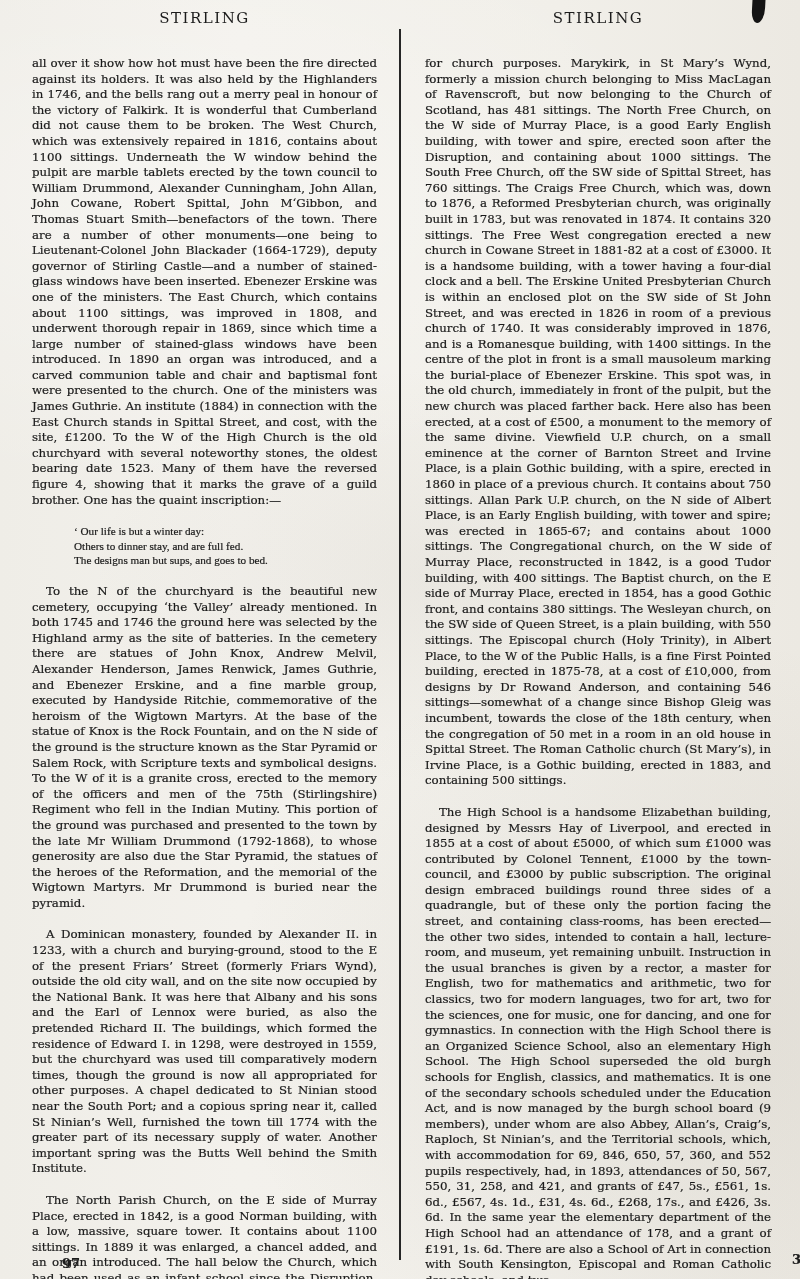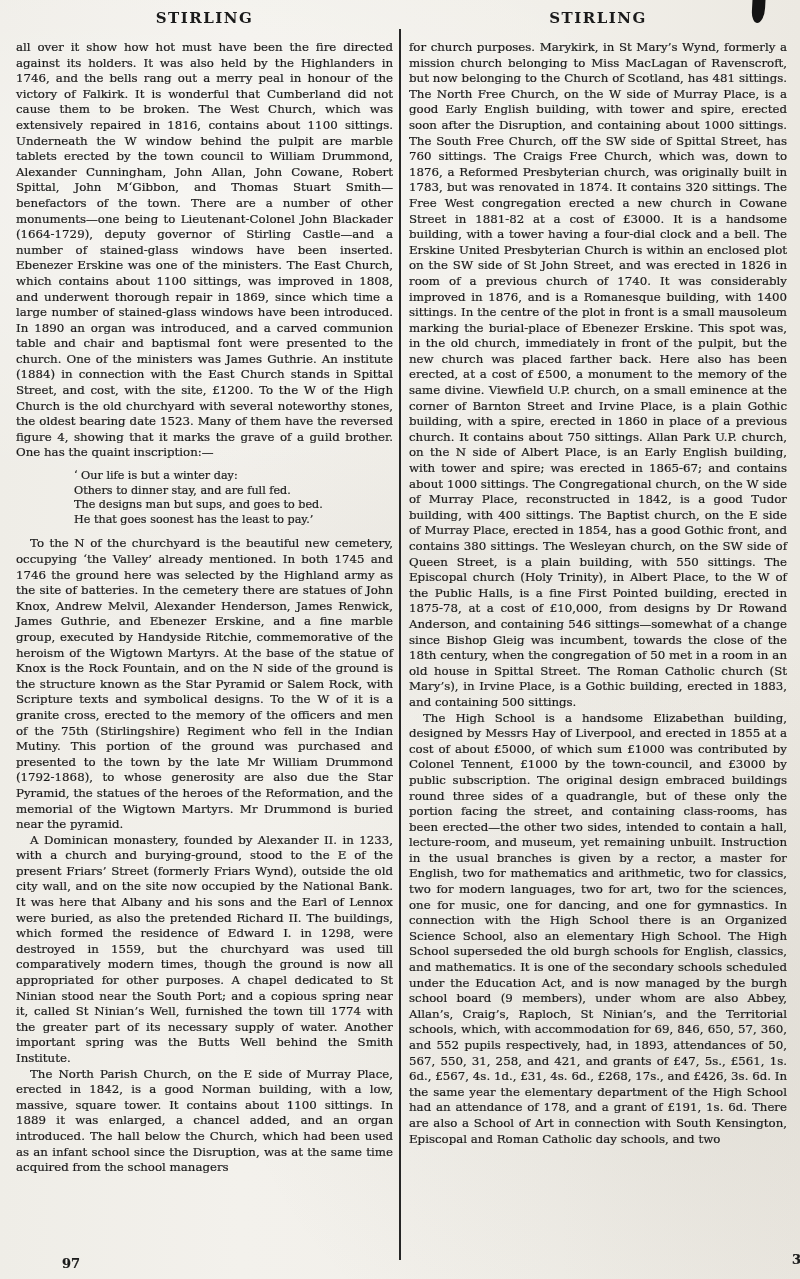--- a/index.html
+++ b/index.html
@@ -11,43 +11,44 @@
       radial-gradient(ellipse 900px 500px at 20% 15%, rgba(255,255,255,0.35), rgba(255,255,255,0) 60%),
       radial-gradient(ellipse 700px 600px at 85% 80%, rgba(120,110,95,0.10), rgba(120,110,95,0) 65%),
       radial-gradient(ellipse 500px 300px at 55% 45%, rgba(130,120,105,0.07), rgba(130,120,105,0) 70%),
       linear-gradient(90deg,#efede7 0%,#f3f1ec 30%,#f1efe9 70%,#ece9e2 100%);
     overflow:hidden;
     font-family:"DejaVu Serif","Liberation Serif",serif;
     color:#1b1b1b;
   }
   .running-head{
     position:absolute;top:9px;height:20px;
-    font-size:15px;font-weight:bold;letter-spacing:1.5px;
+    font-size:15px;font-weight:normal;letter-spacing:1.5px;
     text-align:center;
   }
   .head-left{left:16px;width:377px;}
   .head-right{left:409px;width:378px;}
   .divider{
     position:absolute;left:399px;top:29px;width:2px;height:1231px;
     background:#262626;
   }
   .col{
     position:absolute;top:40px;
     font-size:11.8px;line-height:15.6px;
     text-align:justify;
     -webkit-text-stroke:0.2px #1b1b1b;
   }
   .col-left{left:16px;width:377px;}
   .col-right{left:409px;width:378px;}
-  .col p{margin:0;padding:0;}
+  .col p{margin:16px;padding:0;}
   .col p.indent{text-indent:14px;}
   .poem{
     margin:8px 0 9px 58px;
     font-size:11.2px;line-height:14.6px;
     text-align:left;
+    font-family:Liberation Serif, serif;
   }
   .poem div{white-space:nowrap;}
   .page-number{
     position:absolute;
     font-size:13px;font-weight:bold;
     -webkit-text-stroke:0.2px #1b1b1b;
   }
   .pn-left{left:62px;top:1256px;}
   .pn-right{left:792px;top:1252px;}
   .ink-blotch{
@@ -68,21 +69,20 @@
   <div class="ink-blotch"></div>
 
   <div class="divider"></div>
 
   <div class="col col-left">
     <p>all over it show how hot must have been the fire directed against its holders.  It was also held by the Highlanders in 1746, and the bells rang out a merry peal in honour of the victory of Falkirk.  It is wonderful that Cumberland did not cause them to be broken.  The West Church, which was extensively repaired in 1816, contains about 1100 sittings.  Underneath the W window behind the pulpit are marble tablets erected by the town council to William Drummond, Alexander Cunningham, John Allan, John Cowane, Robert Spittal, John M‘Gibbon, and Thomas Stuart Smith—benefactors of the town. There are a number of other monuments—one being to Lieutenant-Colonel John Blackader (1664-1729), deputy governor of Stirling Castle—and a number of stained-glass windows have been inserted.  Ebenezer Erskine was one of the ministers.  The East Church, which contains about 1100 sittings, was improved in 1808, and underwent thorough repair in 1869, since which time a large number of stained-glass windows have been introduced. In 1890 an organ was introduced, and a carved communion table and chair and baptismal font were presented to the church.  One of the ministers was James Guthrie.  An institute (1884) in connection with the East Church stands in Spittal Street, and cost, with the site, £1200.  To the W of the High Church is the old churchyard with several noteworthy stones, the oldest bearing date 1523.  Many of them have the reversed figure 4, showing that it marks the grave of a guild brother.  One has the quaint inscription:—</p>
     <div class="poem">
       <div>‘ Our life is but a winter day:</div>
       <div>Others to dinner stay, and are full fed.</div>
       <div>The designs man but sups, and goes to bed.</div>
-      <div>He that goes soonest has the least to pay.’</div>
     </div>
     <p class="indent">To the N of the churchyard is the beautiful new cemetery, occupying ‘the Valley’ already mentioned. In both 1745 and 1746 the ground here was selected by the Highland army as the site of batteries.  In the cemetery there are statues of John Knox, Andrew Melvil, Alexander Henderson, James Renwick, James Guthrie, and Ebenezer Erskine, and a fine marble group, executed by Handyside Ritchie, commemorative of the heroism of the Wigtown Martyrs.  At the base of the statue of Knox is the Rock Fountain, and on the N side of the ground is the structure known as the Star Pyramid or Salem Rock, with Scripture texts and symbolical designs.  To the W of it is a granite cross, erected to the memory of the officers and men of the 75th (Stirlingshire) Regiment who fell in the Indian Mutiny.  This portion of the ground was purchased and presented to the town by the late Mr William Drummond (1792-1868), to whose generosity are also due the Star Pyramid, the statues of the heroes of the Reformation, and the memorial of the Wigtown Martyrs.  Mr Drummond is buried near the pyramid.</p>
     <p class="indent">A Dominican monastery, founded by Alexander II. in 1233, with a church and burying-ground, stood to the E of the present Friars’ Street (formerly Friars Wynd), outside the old city wall, and on the site now occupied by the National Bank.  It was here that Albany and his sons and the Earl of Lennox were buried, as also the pretended Richard II.  The buildings, which formed the residence of Edward I. in 1298, were destroyed in 1559, but the churchyard was used till comparatively modern times, though the ground is now all appropriated for other purposes.  A chapel dedicated to St Ninian stood near the South Port; and a copious spring near it, called St Ninian’s Well, furnished the town till 1774 with the greater part of its necessary supply of water.  Another important spring was the Butts Well behind the Smith Institute.</p>
     <p class="indent">The North Parish Church, on the E side of Murray Place, erected in 1842, is a good Norman building, with a low, massive, square tower.  It contains about 1100 sittings.  In 1889 it was enlarged, a chancel added, and an organ introduced.  The hall below the Church, which had been used as an infant school since the Disruption, was at the same time acquired from the school managers</p>
   </div>
 
   <div class="col col-right">
     <p>for church purposes.  Marykirk, in St Mary’s Wynd, formerly a mission church belonging to Miss MacLagan of Ravenscroft, but now belonging to the Church of Scotland, has 481 sittings.  The North Free Church, on the W side of Murray Place, is a good Early English building, with tower and spire, erected soon after the Disruption, and containing about 1000 sittings.  The South Free Church, off the SW side of Spittal Street, has 760 sittings.  The Craigs Free Church, which was, down to 1876, a Reformed Presbyterian church, was originally built in 1783, but was renovated in 1874.  It contains 320 sittings. The Free West congregation erected a new church in Cowane Street in 1881-82 at a cost of £3000.  It is a handsome building, with a tower having a four-dial clock and a bell.  The Erskine United Presbyterian Church is within an enclosed plot on the SW side of St John Street, and was erected in 1826 in room of a previous church of 1740.  It was considerably improved in 1876, and is a Romanesque building, with 1400 sittings.  In the centre of the plot in front is a small mausoleum marking the burial-place of Ebenezer Erskine.  This spot was, in the old church, immediately in front of the pulpit, but the new church was placed farther back. Here also has been erected, at a cost of £500, a monument to the memory of the same divine.  Viewfield U.P. church, on a small eminence at the corner of Barnton Street and Irvine Place, is a plain Gothic building, with a spire, erected in 1860 in place of a previous church. It contains about 750 sittings.  Allan Park U.P. church, on the N side of Albert Place, is an Early English building, with tower and spire; was erected in 1865-67; and contains about 1000 sittings.  The Congregational church, on the W side of Murray Place, reconstructed in 1842, is a good Tudor building, with 400 sittings. The Baptist church, on the E side of Murray Place, erected in 1854, has a good Gothic front, and contains 380 sittings.  The Wesleyan church, on the SW side of Queen Street, is a plain building, with 550 sittings. The Episcopal church (Holy Trinity), in Albert Place, to the W of the Public Halls, is a fine First Pointed building, erected in 1875-78, at a cost of £10,000, from designs by Dr Rowand Anderson, and containing 546 sittings—somewhat of a change since Bishop Gleig was incumbent, towards the close of the 18th century, when the congregation of 50 met in a room in an old house in Spittal Street.  The Roman Catholic church (St Mary’s), in Irvine Place, is a Gothic building, erected in 1883, and containing 500 sittings.</p>
     <p class="indent">The High School is a handsome Elizabethan building, designed by Messrs Hay of Liverpool, and erected in 1855 at a cost of about £5000, of which sum £1000 was contributed by Colonel Tennent, £1000 by the town-council, and £3000 by public subscription.  The original design embraced buildings round three sides of a quadrangle, but of these only the portion facing the street, and containing class-rooms, has been erected—the other two sides, intended to contain a hall, lecture-room, and museum, yet remaining unbuilt.  Instruction in the usual branches is given by a rector, a master for English, two for mathematics and arithmetic, two for classics, two for modern languages, two for art, two for the sciences, one for music, one for dancing, and one for gymnastics.  In connection with the High School there is an Organized Science School, also an elementary High School.  The High School superseded the old burgh schools for English, classics, and mathematics.  It is one of the secondary schools scheduled under the Education Act, and is now managed by the burgh school board (9 members), under whom are also Abbey, Allan’s, Craig’s, Raploch, St Ninian’s, and the Territorial schools, which, with accommodation for 69, 846, 650, 57, 360, and 552 pupils respectively, had, in 1893, attendances of 50, 567, 550, 31, 258, and 421, and grants of £47, 5s., £561, 1s. 6d., £567, 4s. 1d., £31, 4s. 6d., £268, 17s., and £426, 3s. 6d.  In the same year the elementary department of the High School had an attendance of 178, and a grant of £191, 1s. 6d.  There are also a School of Art in connection with South Kensington, Episcopal and Roman Catholic day schools, and two</p>
   </div>

